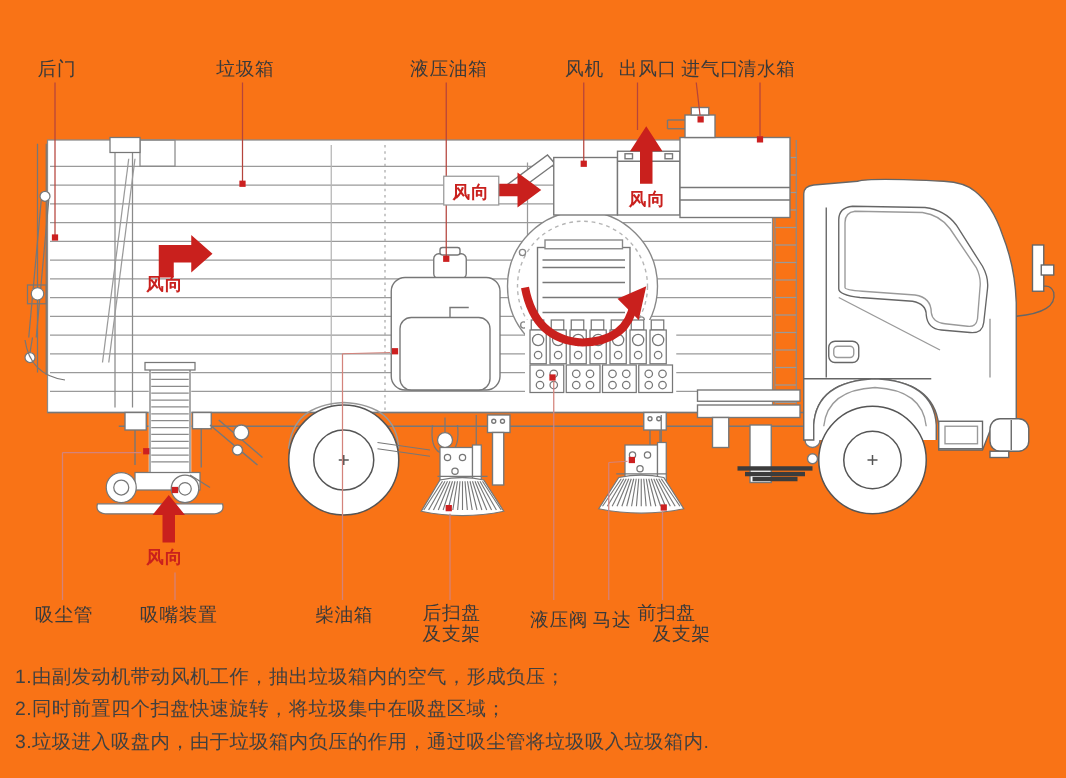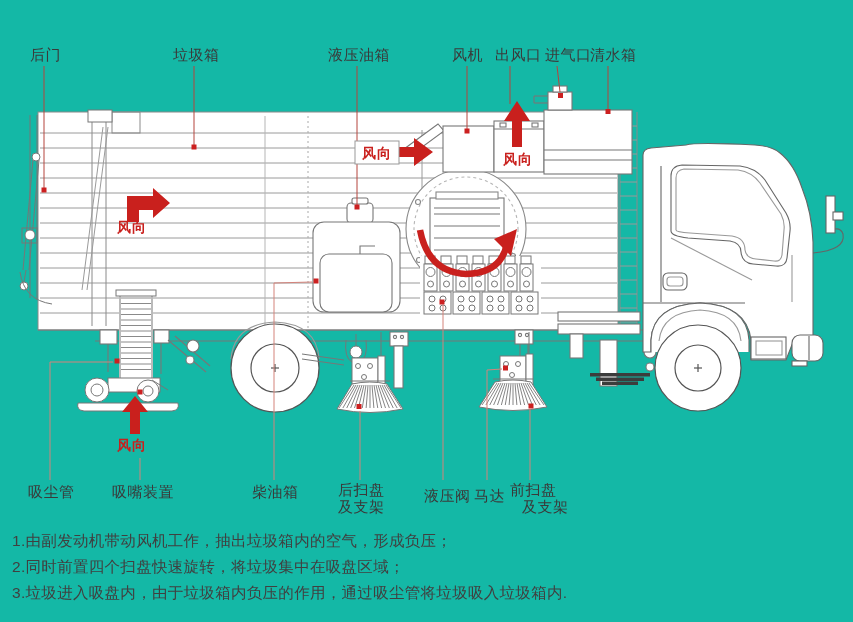--- a/index.html
+++ b/index.html
@@ -1,16 +1,16 @@
 <!DOCTYPE html>
 <html><head>
 <meta charset="utf-8">
 <style>
   html,body{margin:0;padding:0;background:#fff;}
-  .canvas{position:relative;width:853px;height:622px;background:#14b8a6;overflow:hidden;
+  .canvas{position:relative;width:853px;height:622px;background:#f97316;overflow:hidden;
           font-family:"Liberation Sans",sans-serif;}
   svg{display:block;}
   .part-label{font-size:15px;fill:#3a3a3a;letter-spacing:.5px;}
   .wind-label{font-size:14px;font-weight:bold;fill:#c9201d;letter-spacing:1px;}
   .note-text{font-size:15.5px;fill:#404040;letter-spacing:.3px;}
 </style>
 </head>
 <body>
 
 <div class="canvas">

